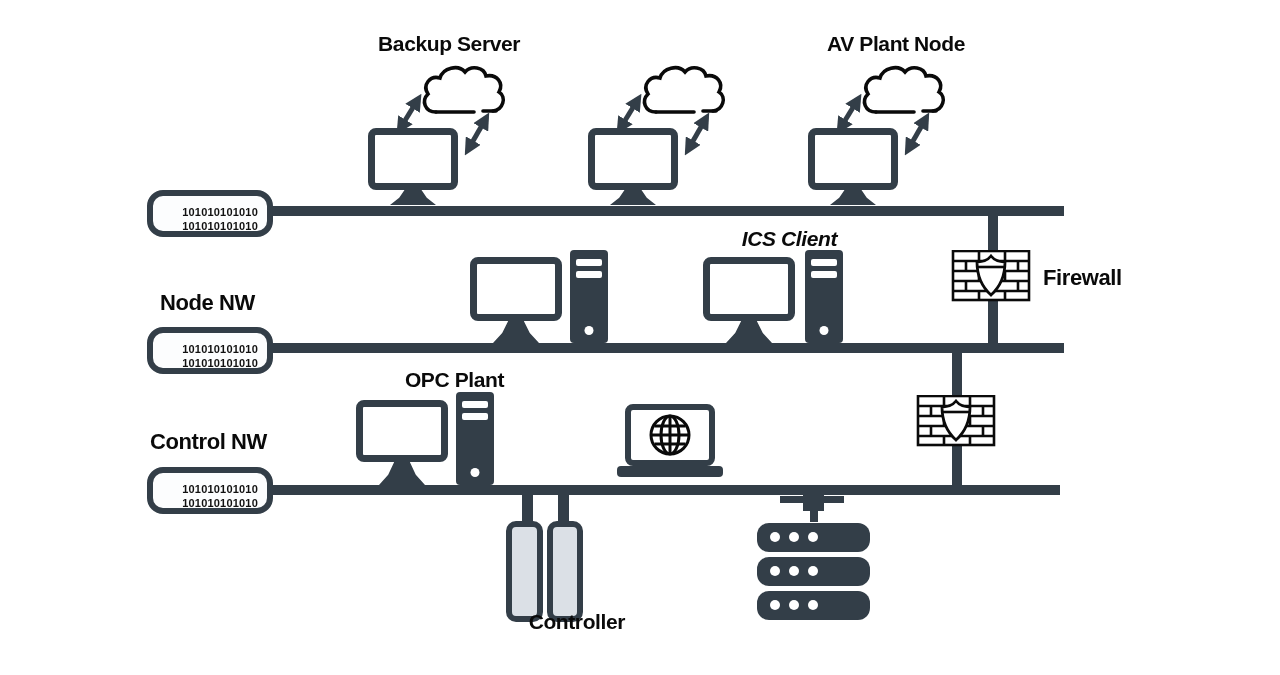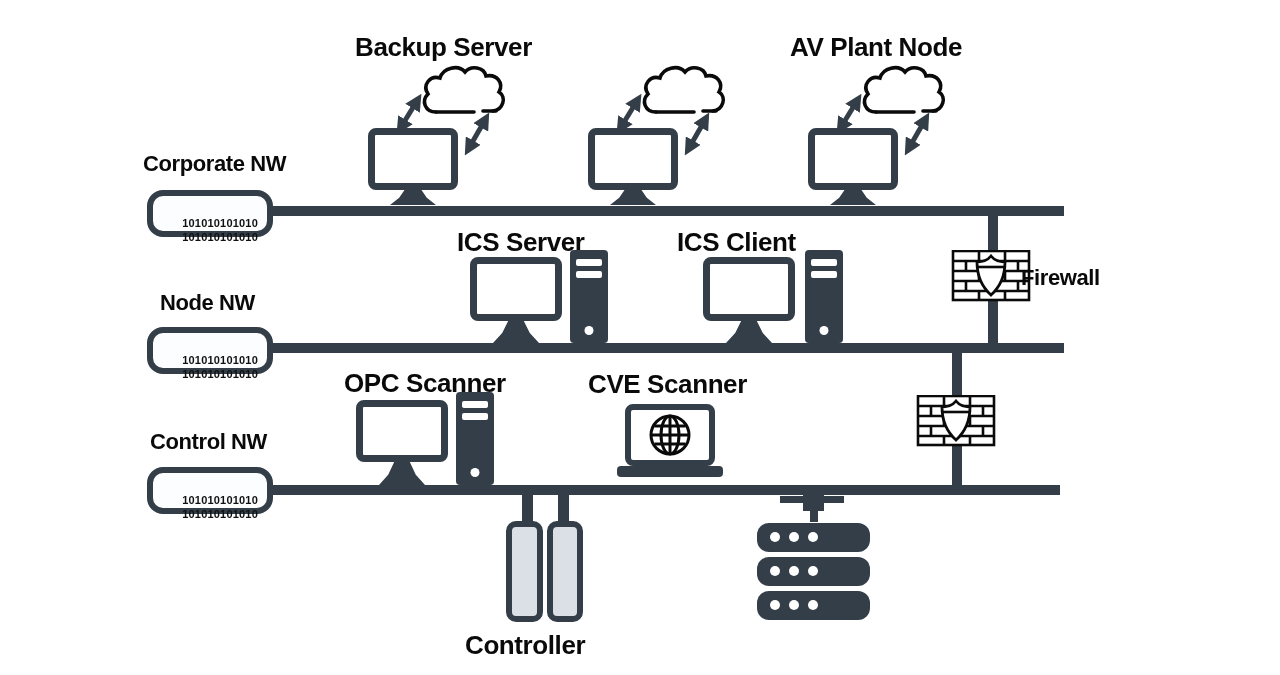--- a/index.html
+++ b/index.html
@@ -8,27 +8,27 @@
     --pill-fill:#fcfdfe;
     --controller-fill:#dbe0e6;
   }
   html,body{margin:0;padding:0;background:#fff;}
   #canvas{
     position:relative;width:1280px;height:675px;background:#fff;overflow:hidden;
     font-family:"Liberation Sans", sans-serif;color:var(--ink);
   }
   .abs{position:absolute;}
   .title{font-size:22px;font-weight:700;letter-spacing:-0.4px;white-space:nowrap;}
-  .node-label{font-size:26px;font-weight:700;letter-spacing:-0.4px;text-align:left;white-space:nowrap;}
+  .node-label{font-size:21px;font-weight:700;letter-spacing:-0.4px;text-align:right;white-space:nowrap;}
   .bus{background:var(--dark);height:10px;}
   .vline{background:var(--dark);width:10px;}
   .pill{
     width:126px;height:47px;background:var(--pill-fill);
     border:6px solid var(--dark);border-radius:16px;box-sizing:border-box;
-    text-align:right;padding:20px 9px 0 0;z-index:2;
+    text-align:right;padding:9px 9px 0 0;z-index:2;
   }
   .pill .code{font-size:11px;font-weight:700;line-height:14px;letter-spacing:0.2px;color:#111;}
   .screen{
     background:#fff;border:7px solid var(--dark);border-radius:8px;box-sizing:border-box;
   }
   .stand{
     background:var(--dark);
     clip-path:polygon(33% 0,67% 0,80% 55%,100% 100%,0 100%,20% 55%);
   }
   .tower{background:var(--dark);border-radius:4px;}
@@ -50,21 +50,20 @@
 <div id="canvas">
 
   <svg width="0" height="0" aria-hidden="true">
     <defs>
       <marker id="ah" viewBox="0 0 10 10" refX="5" refY="5" markerWidth="3.4" markerHeight="3.4" orient="auto-start-reverse">
         <path d="M0,0 L10,5 L0,10 z" fill="#333e48"></path>
       </marker>
     </defs>
   </svg>
 
-  <div class="abs title" style="left:143px;top:151px;">Corporate NW</div>
   <div class="abs bus" style="left:268px;top:206px;width:796px;"></div>
   <div class="abs pill" style="left:147px;top:190px;">
     <div class="code">101010101010</div>
     <div class="code">101010101010</div>
   </div>
 
   <div class="abs title" style="left:160px;top:290px;">Node NW</div>
   <div class="abs bus" style="left:268px;top:343px;width:796px;"></div>
   <div class="abs pill" style="left:147px;top:327px;">
     <div class="code">101010101010</div>
@@ -115,30 +114,29 @@
   </svg>
   <svg class="abs" style="left:833px;top:93px;" width="32" height="42" viewBox="0 0 32 42">
     <line x1="8" y1="34" x2="24" y2="8" stroke="#333e48" stroke-width="5" marker-start="url(#ah)" marker-end="url(#ah)"></line>
   </svg>
   <svg class="abs" style="left:901px;top:110px;" width="32" height="46" viewBox="0 0 32 46">
     <line x1="8" y1="38" x2="24" y2="10" stroke="#333e48" stroke-width="5" marker-start="url(#ah)" marker-end="url(#ah)"></line>
   </svg>
   <div class="abs screen" style="left:808px;top:128px;width:90px;height:62px;"></div>
   <div class="abs stand" style="left:830px;top:189px;width:46px;height:16px;"></div>
 
-  <div class="abs node-label" style="left:457px;top:227px;width:160px;">ICS Server</div>
   <div class="abs screen" style="left:470px;top:257px;width:92px;height:64px;"></div>
   <div class="abs stand" style="left:493px;top:321px;width:46px;height:22px;"></div>
   <div class="abs tower" style="left:570px;top:250px;width:38px;height:93px;">
     <div class="slot" style="top:9px;"></div>
     <div class="slot" style="top:21px;"></div>
     <div class="power-dot"></div>
   </div>
 
-  <div class="abs node-label" style="left:677px;top:227px;width:160px;">ICS Client</div>
+  <div class="abs node-label" style="left:677px;top:227px;width:160px;font-style:italic;">ICS Client</div>
   <div class="abs screen" style="left:703px;top:257px;width:92px;height:64px;"></div>
   <div class="abs stand" style="left:726px;top:321px;width:46px;height:22px;"></div>
   <div class="abs tower" style="left:805px;top:250px;width:38px;height:93px;">
     <div class="slot" style="top:9px;"></div>
     <div class="slot" style="top:21px;"></div>
     <div class="power-dot"></div>
   </div>
 
   <div class="abs vline" style="left:988px;top:214px;height:38px;"></div>
   <div class="abs vline" style="left:988px;top:300px;height:45px;"></div>
@@ -148,66 +146,65 @@
       <path d="M2,11 H78 M2,21 H78 M2,31 H78 M2,41 H78"></path>
       <path d="M28,1 V11 M54,1 V11"></path>
       <path d="M15,11 V21 M41,11 V21 M67,11 V21"></path>
       <path d="M28,21 V31 M54,21 V31"></path>
       <path d="M15,31 V41 M41,31 V41 M67,31 V41"></path>
       <path d="M28,41 V50 M54,41 V50"></path>
     </g>
     <path d="M40,6 C44,11 50,12 54,12 C54,25 50,36 40,45 C30,36 26,25 26,12 C30,12 36,11 40,6 Z" fill="#fff" stroke="#0a0a0a" stroke-width="2.8"></path>
     <path d="M27,17 H53" stroke="#0a0a0a" stroke-width="2.6"></path>
   </svg>
-  <div class="abs title" style="left:1021px;top:265px;text-align:right;">Firewall</div>
+  <div class="abs title" style="left:1043px;top:265px;text-align:right;">Firewall</div>
 
   <div class="abs vline" style="left:952px;top:351px;height:46px;"></div>
   <div class="abs vline" style="left:952px;top:445px;height:42px;"></div>
   <svg class="abs" style="left:916px;top:395px;" width="80" height="52" viewBox="0 0 80 52">
     <g fill="none" stroke="#0a0a0a" stroke-width="2.6">
       <rect x="2" y="1" width="76" height="49"></rect>
       <path d="M2,11 H78 M2,21 H78 M2,31 H78 M2,41 H78"></path>
       <path d="M28,1 V11 M54,1 V11"></path>
       <path d="M15,11 V21 M41,11 V21 M67,11 V21"></path>
       <path d="M28,21 V31 M54,21 V31"></path>
       <path d="M15,31 V41 M41,31 V41 M67,31 V41"></path>
       <path d="M28,41 V50 M54,41 V50"></path>
     </g>
     <path d="M40,6 C44,11 50,12 54,12 C54,25 50,36 40,45 C30,36 26,25 26,12 C30,12 36,11 40,6 Z" fill="#fff" stroke="#0a0a0a" stroke-width="2.8"></path>
     <path d="M27,17 H53" stroke="#0a0a0a" stroke-width="2.6"></path>
   </svg>
 
-  <div class="abs node-label" style="left:344px;top:368px;width:160px;">OPC Scanner</div>
+  <div class="abs node-label" style="left:344px;top:368px;width:160px;">OPC Plant</div>
   <div class="abs screen" style="left:356px;top:400px;width:92px;height:62px;"></div>
   <div class="abs stand" style="left:379px;top:462px;width:46px;height:23px;"></div>
   <div class="abs tower" style="left:456px;top:392px;width:38px;height:93px;">
     <div class="slot" style="top:9px;"></div>
     <div class="slot" style="top:21px;"></div>
     <div class="power-dot"></div>
   </div>
 
-  <div class="abs node-label" style="left:588px;top:369px;width:160px;">CVE Scanner</div>
   <div class="abs screen" style="left:625px;top:404px;width:90px;height:62px;border-width:6px;"></div>
   <svg class="abs" style="left:648px;top:413px;" width="44" height="44" viewBox="0 0 44 44">
     <g fill="none" stroke="#0a0a0a" stroke-width="3">
       <circle cx="22" cy="22" r="19"></circle>
       <ellipse cx="22" cy="22" rx="9" ry="19"></ellipse>
       <line x1="22" y1="3" x2="22" y2="41"></line>
       <line x1="6.5" y1="13" x2="37.5" y2="13"></line>
       <line x1="3" y1="22" x2="41" y2="22"></line>
       <line x1="6.5" y1="31" x2="37.5" y2="31"></line>
     </g>
   </svg>
   <div class="abs laptop-base" style="left:617px;top:466px;width:106px;height:11px;"></div>
 
   <div class="abs connector" style="left:522px;top:494px;width:11px;height:28px;"></div>
   <div class="abs connector" style="left:558px;top:494px;width:11px;height:28px;"></div>
   <div class="abs ctrl-pill" style="left:506px;top:521px;width:37px;height:101px;"></div>
   <div class="abs ctrl-pill" style="left:547px;top:521px;width:36px;height:101px;"></div>
-  <div class="abs node-label" style="left:465px;top:630px;width:160px;">Controller</div>
+  <div class="abs node-label" style="left:465px;top:610px;width:160px;">Controller</div>
 
   <div class="abs connector" style="left:780px;top:496px;width:64px;height:7px;"></div>
   <div class="abs connector" style="left:803px;top:489px;width:21px;height:22px;"></div>
   <div class="abs connector" style="left:810px;top:511px;width:8px;height:11px;"></div>
   <div class="abs sim-bar" style="left:757px;top:523px;width:113px;height:29px;">
     <div class="led" style="left:13px;"></div>
     <div class="led" style="left:32px;"></div>
     <div class="led" style="left:51px;"></div>
   </div>
   <div class="abs sim-bar" style="left:757px;top:557px;width:113px;height:29px;">

